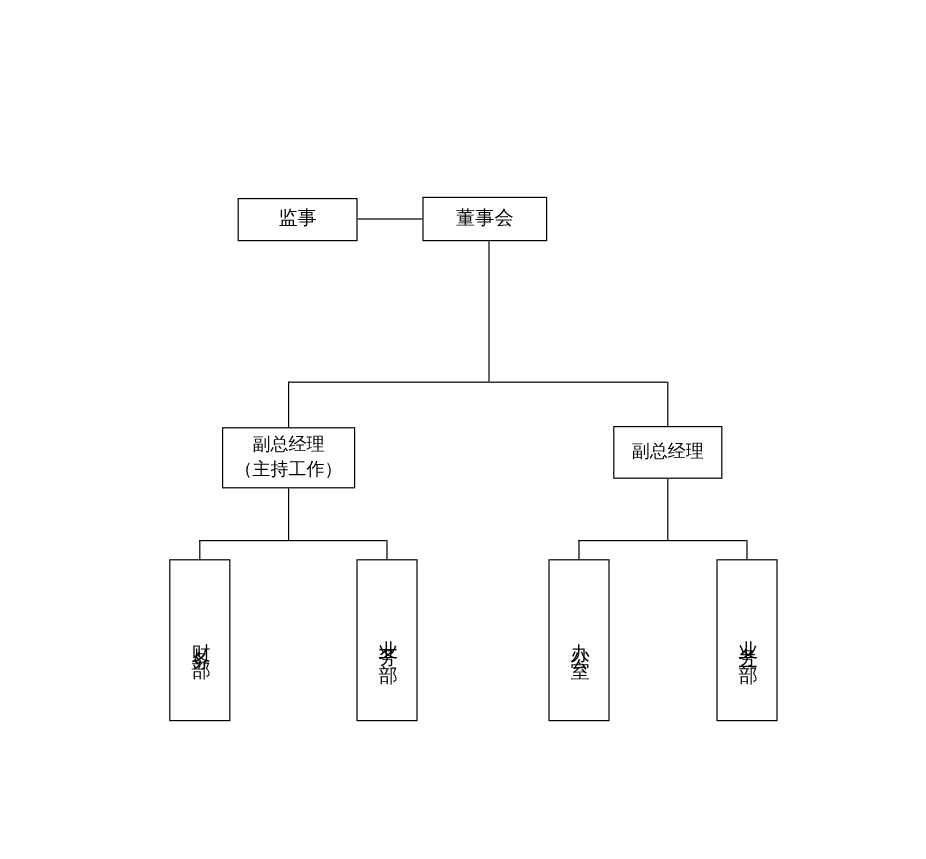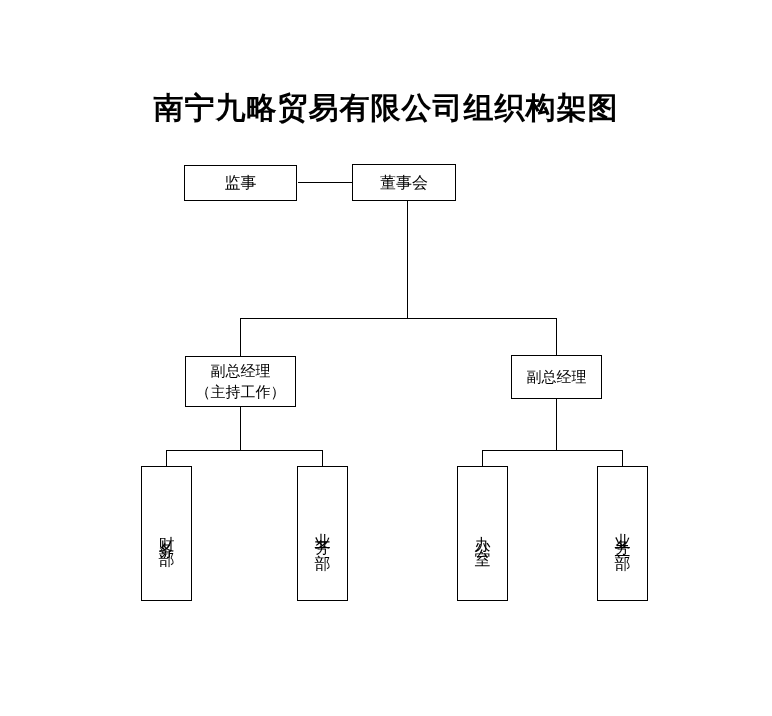--- a/index.html
+++ b/index.html
@@ -47,21 +47,21 @@
     line-height: 1;
   }
   .line {
     position: absolute;
     background: #000000;
   }
   .line.h { height: 1px; }
   .line.v { width: 1px; }
 
   
-  #node-supervisor   { left: 184px; top: 165px; width: 113px; height: 36px; font-family: Liberation Serif, serif; }
+  #node-supervisor   { left: 198px; top: 165px; width: 100px; height: 36px; font-family: Liberation Serif, serif; }
   #node-board        { left: 352px; top: 164px; width: 104px; height: 37px; }
   #node-deputy-left  { left: 185px; top: 356px; width: 111px; height: 51px; font-size: 15px; }
   #node-deputy-right { left: 511px; top: 355px; width: 91px;  height: 44px; font-size: 15px; }
   #node-finance      { left: 141px; top: 466px; width: 51px;  height: 135px; }
   #node-business1    { left: 297px; top: 466px; width: 51px;  height: 135px; }
   #node-office       { left: 457px; top: 466px; width: 51px;  height: 135px; }
   #node-business2    { left: 597px; top: 466px; width: 51px;  height: 135px; }
 
   
   #conn-sup-board    { left: 298px; top: 182px; width: 54px; }
@@ -76,21 +76,20 @@
   #conn-right-stem   { left: 556px; top: 399px; height: 51px; }
   #conn-right-h      { left: 482px; top: 450px; width: 140px; }
   #conn-office-drop    { left: 482px; top: 450px; height: 16px; }
   #conn-business2-drop { left: 622px; top: 450px; height: 16px; }
 </style>
 </head>
 <body>
 
 <div class="page">
 
-  <h1 class="title">南宁九略贸易有限公司组织构架图</h1>
 
   <div class="box" id="node-supervisor">监事</div>
   <div class="box" id="node-board">董事会</div>
 
   <div class="box" id="node-deputy-left">副总经理
 （主持工作）</div>
   <div class="box" id="node-deputy-right">副总经理</div>
 
   <div class="box vertical" id="node-finance">财务部</div>
   <div class="box vertical" id="node-business1">业务一部</div>

